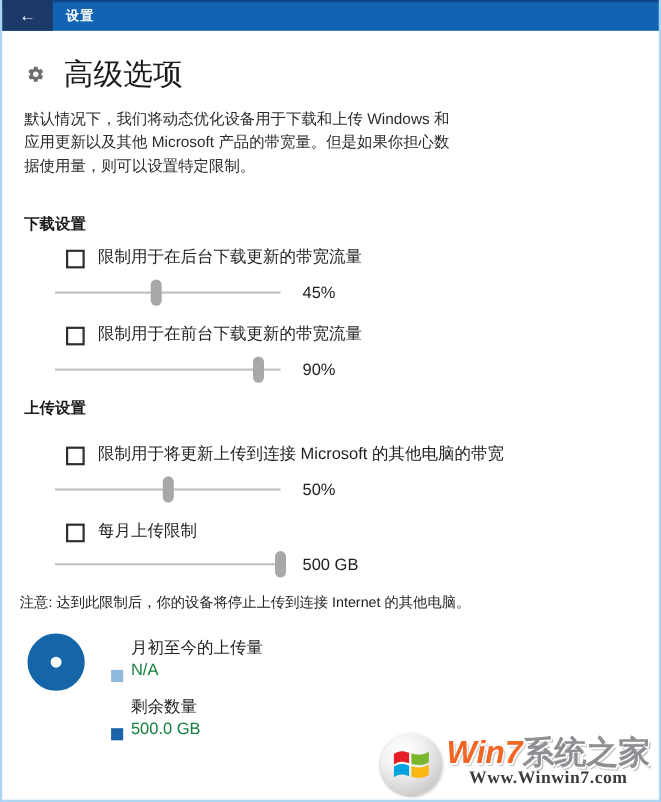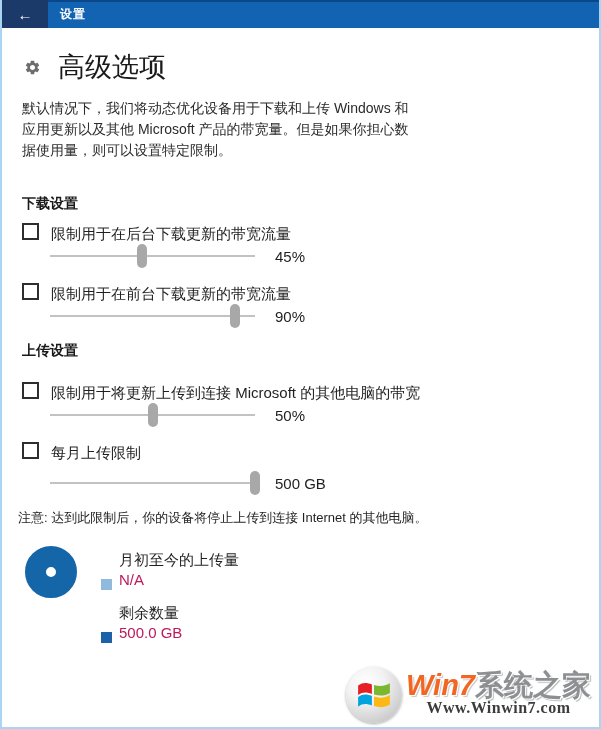--- a/index.html
+++ b/index.html
@@ -21,46 +21,46 @@
   .page-header { display:flex; align-items:center; margin-top:22px; }
   .gear { width:17px; height:17px; display:inline-flex; margin-left:2px; }
   .page-title { font-size:27px; font-weight:400; color:#1a1a1a; margin-left:17px; line-height:34px; }
 
   .desc { margin-top:14px; width:400px; font-size:14px; line-height:21px; color:#2b2b2b; }
 
   .section-heading { font-size:14px; font-weight:600; color:#1a1a1a; line-height:24px; }
   .section-heading.dl { margin-top:30px; }
   .section-heading.ul { margin-top:10px; }
 
-  .chk-row { display:flex; align-items:flex-start; cursor:pointer; }
+  .chk-row { display:flex; align-items:flex-end; cursor:pointer;margin-left:38px; }
   .chk-row.m1 { margin-top:8px; }
   .chk-row.m2 { margin-top:15px; }
   .chk-row.m3 { margin-top:20px; }
   .chk-row.m4 { margin-top:15px; }
   .chk { width:17px; height:17px; border:2px solid #2e2e2e; background:#fff; flex:0 0 17px; }
   .chk-label { margin-left:12px; font-size:15px; color:#1f1f1f; line-height:21px; }
 
-  .slider-row { display:flex; align-items:center; margin-left:28px; height:24px; }
+  .slider-row { display:flex; align-items:center; margin-left:28px; margin-top:10px; height:24px; }
   .slider-row.last { margin-top:8px; }
   .slider { position:relative; width:205px; height:24px; cursor:pointer; }
   .track { position:absolute; top:11px; left:0; width:100%; height:2px; background:#c2c2c2; }
   .thumb { position:absolute; top:0; width:10px; height:24px; border-radius:5px; background:#a8a8a8; }
   .slider-value { margin-left:20px; font-size:15px; color:#1f1f1f; white-space:nowrap; }
 
   .note { margin-top:14px; margin-left:-4px; font-size:13px; color:#1f1f1f; line-height:18px; }
 
   .chart { display:flex; margin-top:19px; }
   .donut { width:52px; height:52px; border:21px solid #1566a9; border-radius:50%; margin-left:3px; }
   .legend { margin-left:24px; padding-top:4px; }
   .legend-item { display:flex; align-items:flex-end; }
   .legend-item + .legend-item { margin-top:13px; }
   .legend-marker { width:11px; height:11px; margin-top:17px; flex:0 0 11px; }
   .legend-text { margin-left:7px; }
   .legend-label { font-size:15px; color:#1f1f1f; line-height:20px; }
-  .legend-value { font-size:15px; color:#be185d; line-height:20px; }
+  .legend-value { font-size:15px; color:#15803d; line-height:20px; }
 
   
   .watermark { position:absolute; right:4px; bottom:2px; display:flex; align-items:center; background:#fff; padding:2px 4px; }
   .wm-logo { width:56px; height:56px; border-radius:50%; flex:0 0 56px;
              background:radial-gradient(circle at 35% 28%, #ffffff 0%, #f2f2f2 35%, #c9c9c9 80%, #b0b0b0 100%);
              box-shadow:0 1px 3px rgba(0,0,0,.35); display:flex; align-items:center; justify-content:center; }
   .wm-text { margin-left:4px; }
   .wm-line1 { font-size:29px; font-weight:bold; line-height:26px; white-space:nowrap; }
   .wm-win7 { color:#f26522; text-shadow:1px 1px 0 #fff, 2px 2px 1px #c9c9c9; font-style:italic; }
   .wm-rest { color:#8d8f92; text-shadow:1px 1px 0 #fff, 2px 2px 1px #bbb; }

